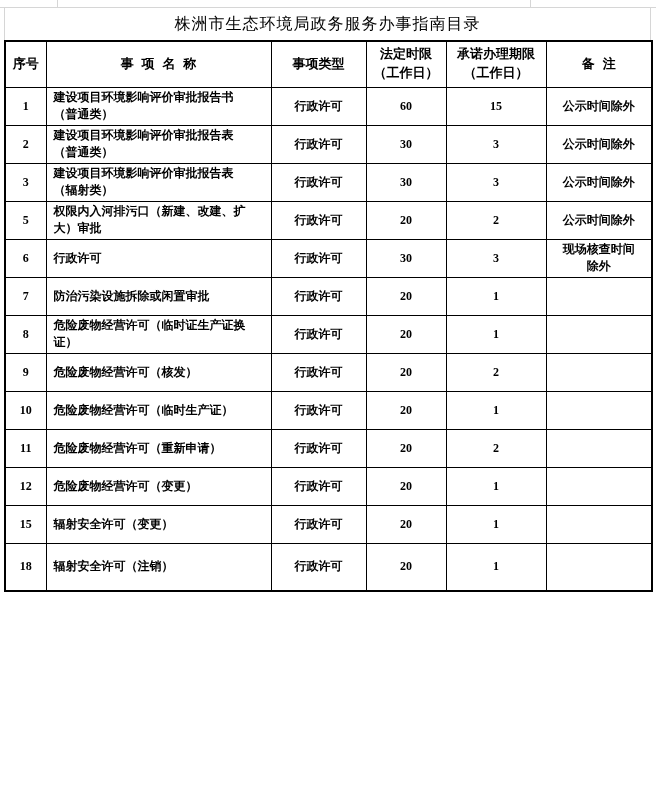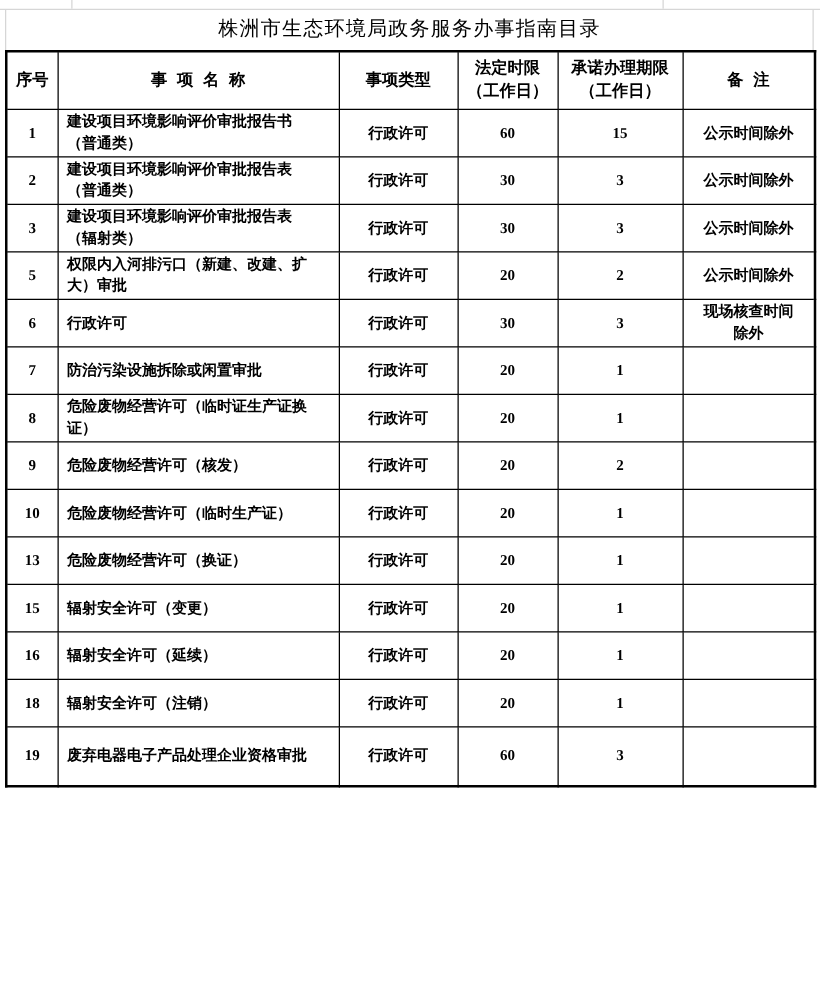--- a/index.html
+++ b/index.html
@@ -182,54 +182,46 @@
         </tr>
         <tr>
           <td class="c0">10</td>
           <td class="c1">危险废物经营许可（临时生产证）</td>
           <td class="c2">行政许可</td>
           <td class="c3">20</td>
           <td class="c4">1</td>
           <td class="c5"></td>
         </tr>
         <tr>
-          <td class="c0">13</td>
-          <td class="c1">危险废物经营许可（换证）</td>
+          <td class="c0">11</td>
+          <td class="c1">危险废物经营许可（重新申请）</td>
+          <td class="c2">行政许可</td>
+          <td class="c3">20</td>
+          <td class="c4">2</td>
+          <td class="c5"></td>
+        </tr>
+        <tr>
+          <td class="c0">12</td>
+          <td class="c1">危险废物经营许可（变更）</td>
           <td class="c2">行政许可</td>
           <td class="c3">20</td>
           <td class="c4">1</td>
           <td class="c5"></td>
         </tr>
         <tr>
           <td class="c0">15</td>
           <td class="c1">辐射安全许可（变更）</td>
           <td class="c2">行政许可</td>
           <td class="c3">20</td>
           <td class="c4">1</td>
           <td class="c5"></td>
         </tr>
         <tr>
-          <td class="c0">16</td>
-          <td class="c1">辐射安全许可（延续）</td>
-          <td class="c2">行政许可</td>
-          <td class="c3">20</td>
-          <td class="c4">1</td>
-          <td class="c5"></td>
-        </tr>
-        <tr>
           <td class="c0">18</td>
           <td class="c1">辐射安全许可（注销）</td>
           <td class="c2">行政许可</td>
           <td class="c3">20</td>
           <td class="c4">1</td>
-          <td class="c5"></td>
-        </tr>
-        <tr>
-          <td class="c0">19</td>
-          <td class="c1">废弃电器电子产品处理企业资格审批</td>
-          <td class="c2">行政许可</td>
-          <td class="c3">60</td>
-          <td class="c4">3</td>
           <td class="c5"></td>
         </tr>
       </tbody>
   </table>
 </div>
 
 </body></html>

